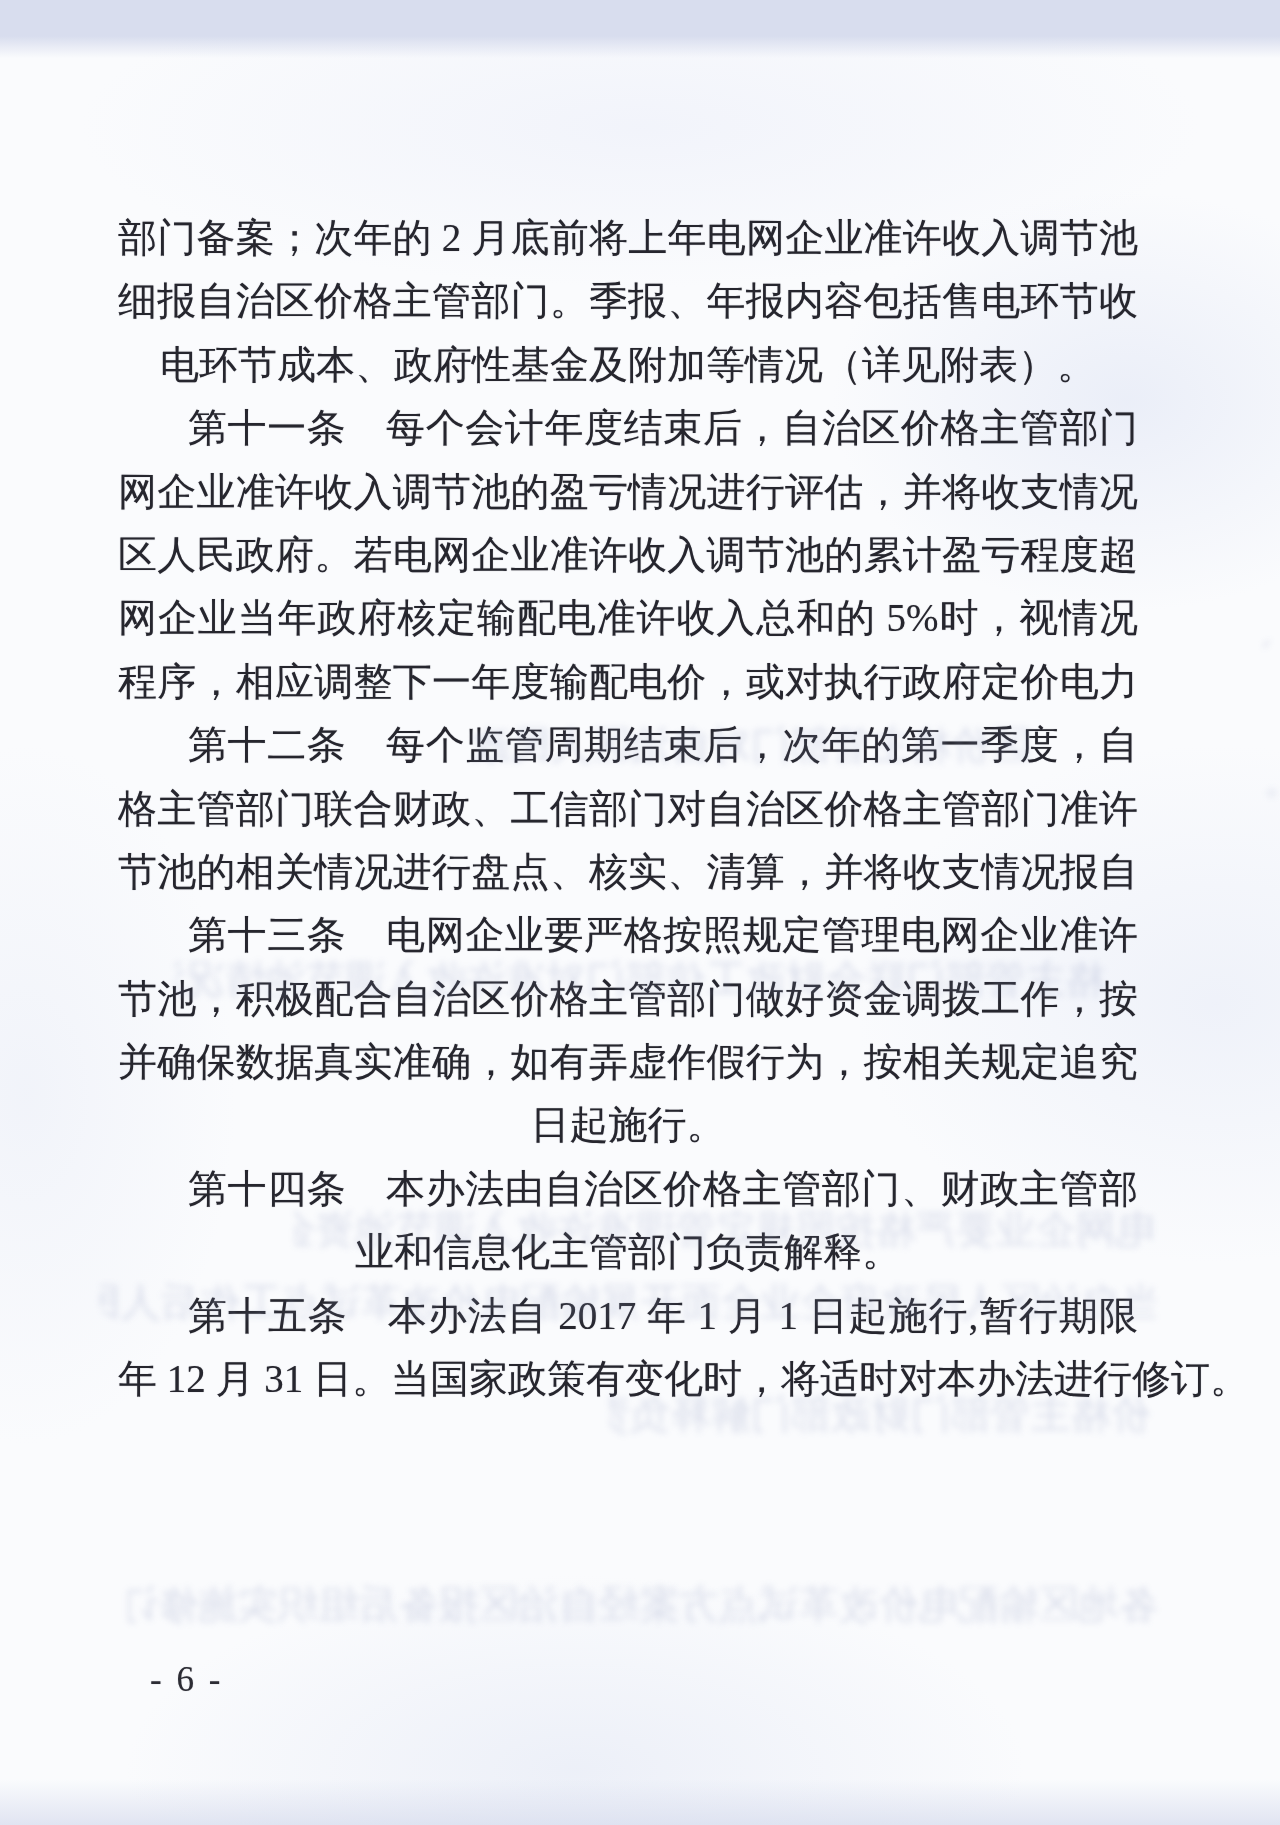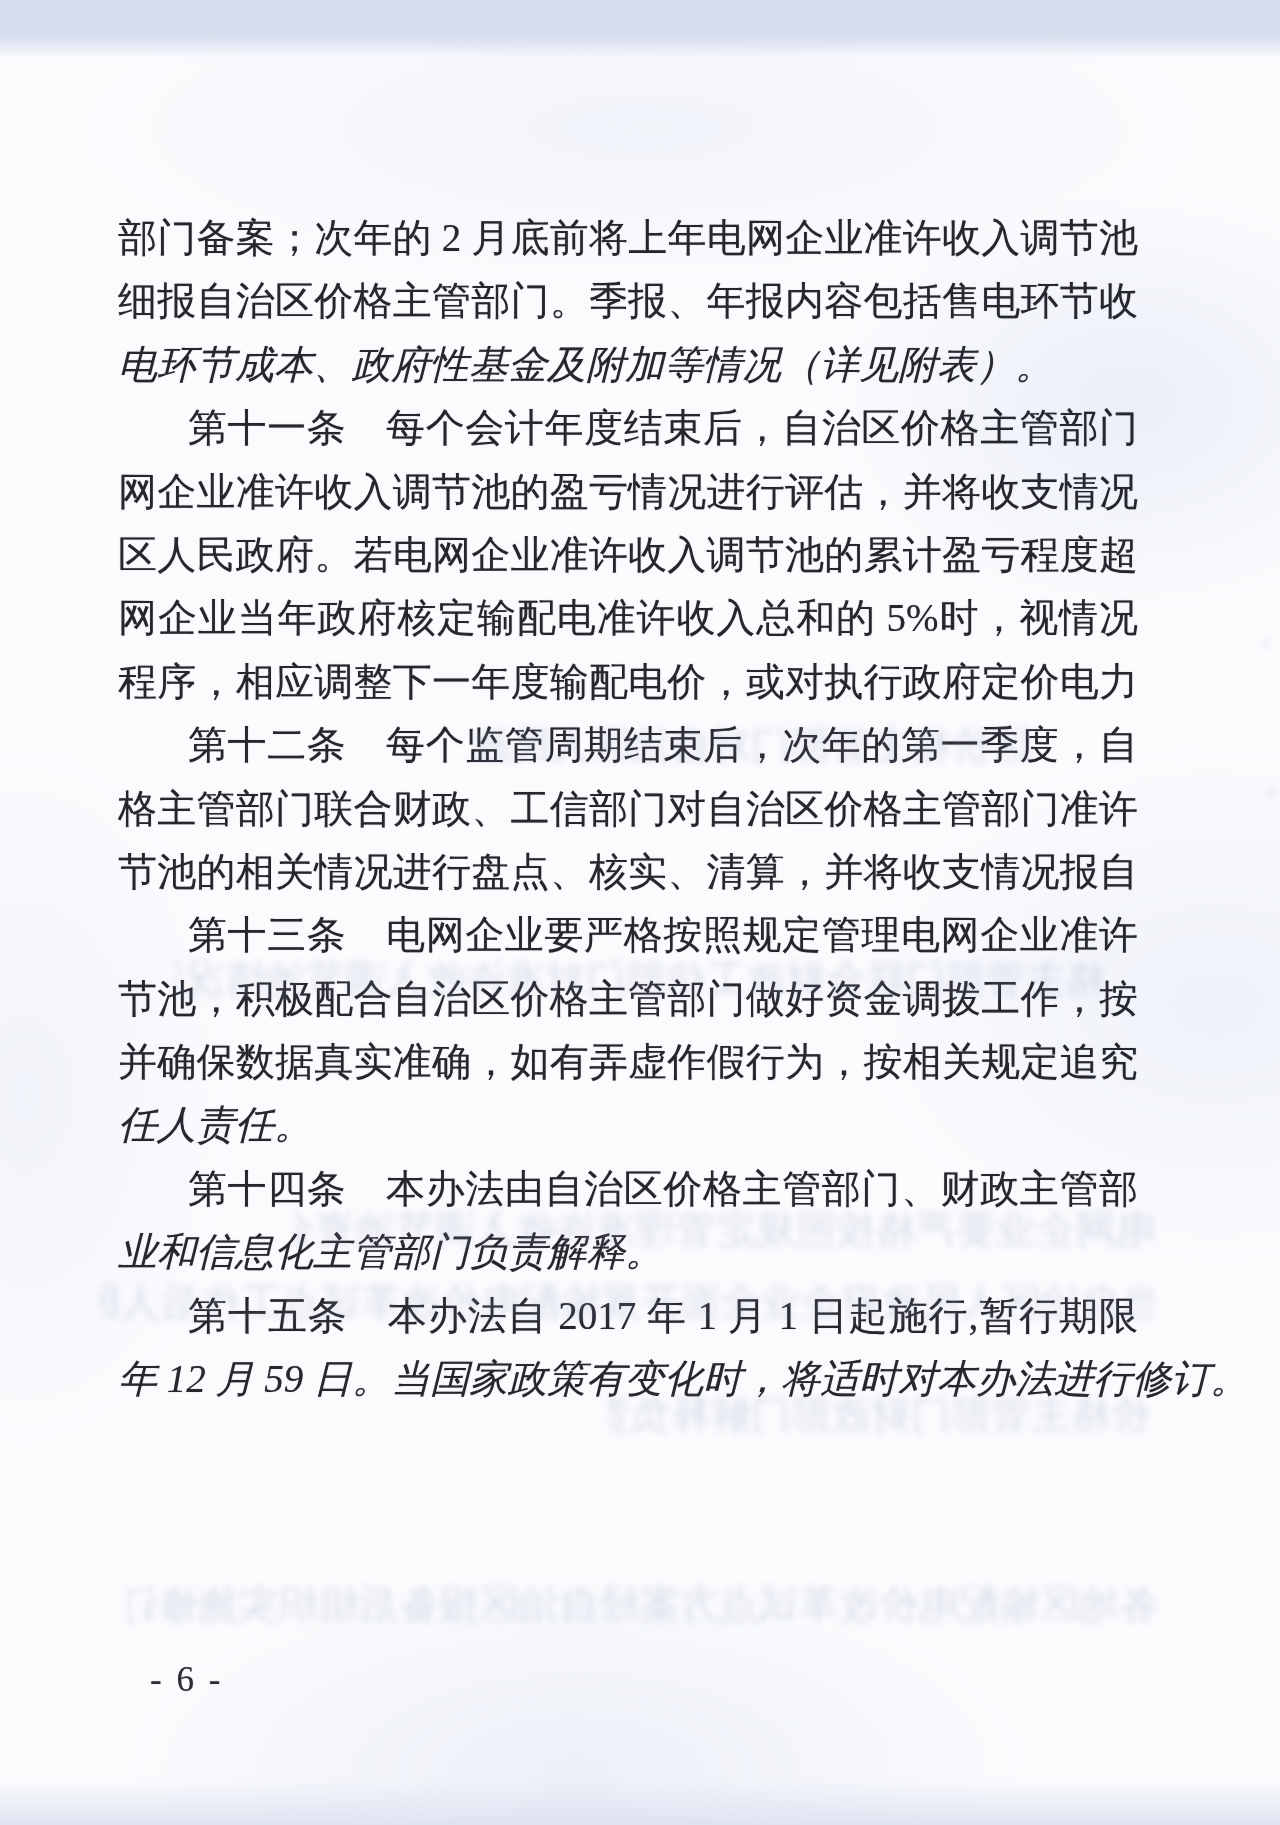--- a/index.html
+++ b/index.html
@@ -42,21 +42,21 @@
     white-space:nowrap;
     text-shadow:0 0 1px rgba(40,40,55,.45);
   }
   .line.full{
     white-space:normal;
     text-align:justify;
     text-align-last:justify;
     overflow:hidden;
   }
   .line.indent{ text-indent:70px; }
-  .line.end{ text-align:left;font-style:italic; }
+  .line.end{ text-align:center; }
   .line.center{ text-align:center; text-align-last:center; letter-spacing:4px; }
   .ghost{
     position:absolute;
     color:var(--ghost);
     opacity:.30;
     filter:blur(3px);
     transform:scaleX(-1);
     font-size:40px;
     line-height:40px;
     white-space:nowrap;
@@ -86,25 +86,25 @@
       <div class="line full">网企业准许收入调节池的盈亏情况进行评估，并将收支情况报自治</div>
       <div class="line full">区人民政府。若电网企业准许收入调节池的累计盈亏程度超过该电</div>
       <div class="line full">网企业当年政府核定输配电准许收入总和的 5%时，视情况启动调价</div>
       <div class="line full">程序，相应调整下一年度输配电价，或对执行政府定价电力用户的</div>
       <div class="line full indent">第十二条　每个监管周期结束后，次年的第一季度，自治区价</div>
       <div class="line full">格主管部门联合财政、工信部门对自治区价格主管部门准许收入调</div>
       <div class="line full">节池的相关情况进行盘点、核实、清算，并将收支情况报自治区人</div>
       <div class="line full indent">第十三条　电网企业要严格按照规定管理电网企业准许收入调</div>
       <div class="line full">节池，积极配合自治区价格主管部门做好资金调拨工作，按时报备</div>
       <div class="line full">并确保数据真实准确，如有弄虚作假行为，按相关规定追究相关责</div>
-      <div class="line end">任人责任。</div>
+      <div class="line end">日起施行。</div>
       <div class="line full indent">第十四条　本办法由自治区价格主管部门、财政主管部门、工</div>
       <div class="line end">业和信息化主管部门负责解释。</div>
       <div class="line full indent">第十五条　本办法自 2017 年 1 月 1 日起施行,暂行期限至 2020</div>
-      <div class="line end">年 12 月 59 日。当国家政策有变化时，将适时对本办法进行修订。</div>
+      <div class="line end">年 12 月 31 日。当国家政策有变化时，将适时对本办法进行修订。</div>
     </div>
 
   <div id="ghost-layer">
       <div class="ghost" style="left: 470px; top: 726px; width: 560px;">区价格主管部门对自治区人民政府报备</div>
       <div class="ghost" style="left: 175px; top: 960px; width: 930px;">格主管部门联合财政工信部门对准许收入调节池情况清算</div>
       <div class="ghost" style="left: 295px; top: 1210px; width: 860px;">电网企业要严格按照规定管理准许收入调节池资金</div>
       <div class="ghost" style="left: 100px; top: 1283px; width: 1060px;">当自治区人民政府企业全面开展输配电价改革试点工作后人民</div>
       <div class="ghost" style="left: 610px; top: 1395px; width: 540px;">价格主管部门财政部门解释负责</div>
       <div class="ghost" style="left: 128px; top: 1585px; width: 1030px;">各地区输配电价改革试点方案经自治区报备后组织实施修订本</div>
       <div class="ghost" style="left: 1225px; top: 610px; width: 50px;">、</div>

